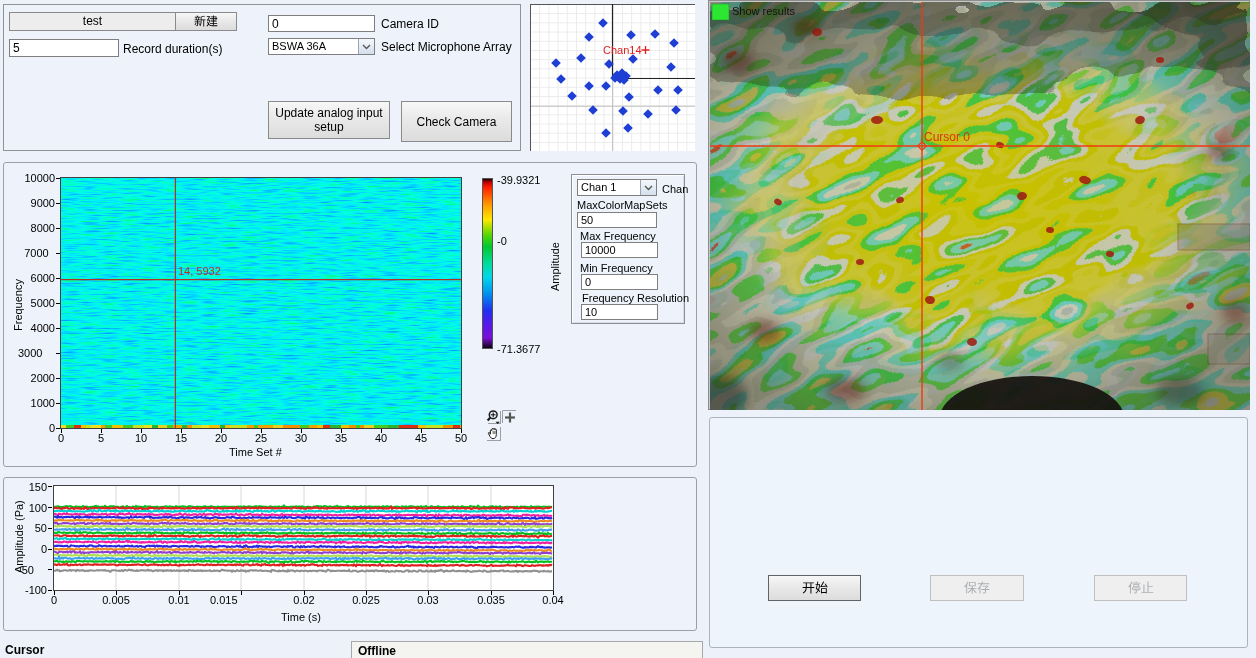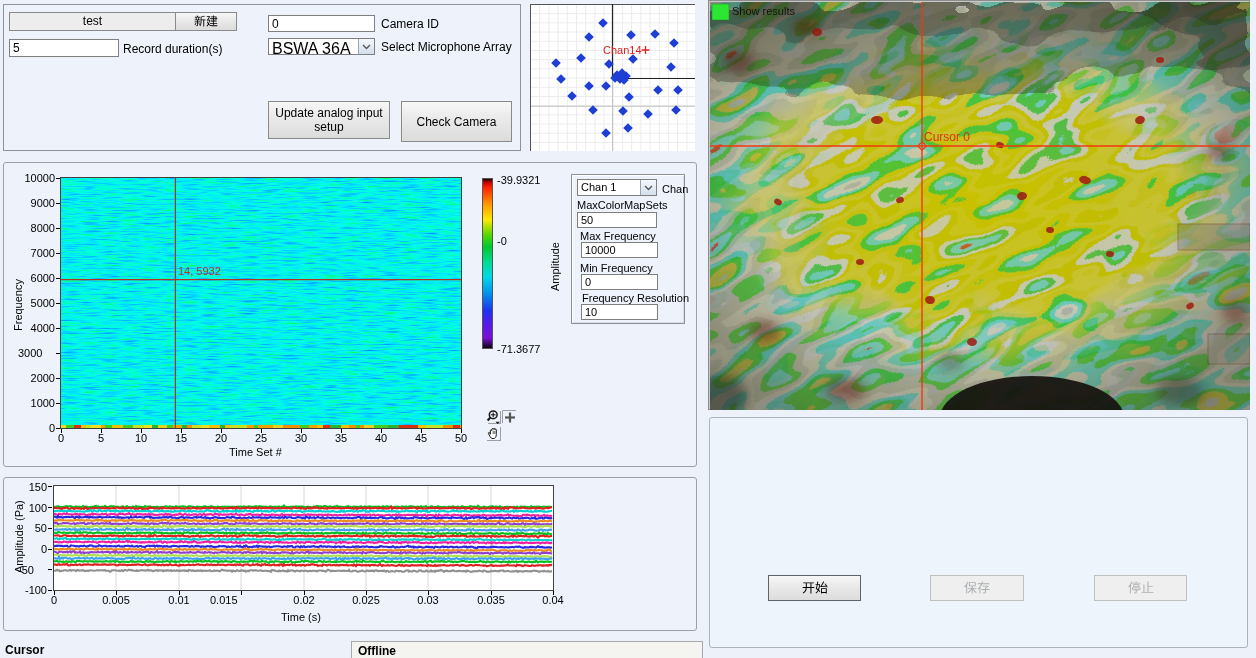--- a/index.html
+++ b/index.html
@@ -22,21 +22,21 @@
         </g>
         <g transform="translate(1000,0) scale(1,-1)">
           <path d="M394 755V695H581V620H330V561H581V483H387V422H581V345H379V288H581V209H337V149H581V49H652V149H937V209H652V288H899V345H652V422H876V561H945V620H876V755H652V840H581V755ZM652 561H809V483H652ZM652 620V695H809V620ZM97 393C97 404 120 417 135 425H258C246 336 226 259 200 193C173 233 151 283 134 343L78 322C102 241 132 177 169 126C134 60 89 8 37 -30C53 -40 81 -66 92 -80C140 -43 183 7 218 70C323 -30 469 -55 653 -55H933C937 -35 951 -2 962 14C911 13 694 13 654 13C485 13 347 35 249 132C290 225 319 342 334 483L292 493L278 492H192C242 567 293 661 338 758L290 789L266 778H64V711H237C197 622 147 540 129 515C109 483 84 458 66 454C76 439 91 408 97 393Z" fill="#000"></path>
         </g>
       </svg>
     </div>
  <div class="fld" style="left:5px;top:34px;width:110px;height:18px;line-height:15px">5</div>
  <div class="lbl" style="left:119px;top:37px">Record duration(s)</div>
  <div class="fld" style="left:264px;top:10px;width:107px;height:17px;line-height:14px">0</div>
  <div class="lbl" style="left:377px;top:12px">Camera ID</div>
- <div class="ab" style="left:264px;top:33px;width:107px;height:17px;background:#fff;border:1px solid #7f7f7f;font-size:16px;padding:1px 3px">BSWA 36A
+ <div class="ab" style="left:264px;top:33px;width:107px;height:17px;background:#fff;border:1px solid #7f7f7f;font-size:11px;padding:1px 3px">BSWA 36A
    <div class="dd" style="height:15px">
         <svg width="9" height="6">
           <polyline points="1,1 4.5,4.5 8,1" fill="none" stroke="#555" stroke-width="1.3"></polyline>
         </svg>
       </div>
  </div>
  <div class="lbl" style="left:377px;top:35px">Select Microphone Array</div>
  <div class="btn" style="left:264px;top:96px;width:122px;height:38px;line-height:14px">Update analog input<br>setup</div>
  <div class="btn" style="left:397px;top:96px;width:111px;height:41px">Check Camera</div>
 </div>
@@ -155,21 +155,21 @@
         <rect x="392" y="247" width="7" height="3" fill="#d83010"></rect>
         <rect x="399" y="247" width="11" height="3" fill="#f0a000"></rect>
    <line x1="0" y1="101.7" x2="400" y2="101.7" stroke="#b03323" stroke-width="1.2"></line>
    <line x1="114.4" y1="0" x2="114.4" y2="250" stroke="#b03323" stroke-width="1.2"></line>
    <text x="117" y="97" font-size="11" fill="#c03020" font-family="Liberation Sans">14, 5932</text>
   </svg>
  </div>
  <div class="lbl11" style="left:14px;top:9px;width:37px;text-align:right">10000</div>
     <div class="lbl11" style="left:14px;top:34px;width:37px;text-align:right">9000</div>
     <div class="lbl11" style="left:14px;top:59px;width:37px;text-align:right">8000</div>
-    <div class="lbl11" style="left:14px;top:84px;width:37px;text-align:right">7000</div>
+    <div class="lbl11" style="left:14px;top:84px;width:37px;text-align:center">7000</div>
     <div class="lbl11" style="left:14px;top:109px;width:37px;text-align:right">6000</div>
     <div class="lbl11" style="left:14px;top:134px;width:37px;text-align:right">5000</div>
     <div class="lbl11" style="left:14px;top:159px;width:37px;text-align:right">4000</div>
     <div class="lbl11" style="left:14px;top:184px;width:37px;text-align:left">3000</div>
     <div class="lbl11" style="left:14px;top:209px;width:37px;text-align:right">2000</div>
     <div class="lbl11" style="left:14px;top:234px;width:37px;text-align:right">1000</div>
     <div class="lbl11" style="left:14px;top:259px;width:37px;text-align:right">0</div>
  <div class="tick" style="left:52px;top:15px;width:4px;height:1px"></div>
     <div class="tick" style="left:52px;top:40px;width:4px;height:1px"></div>
     <div class="tick" style="left:52px;top:65px;width:4px;height:1px"></div>

